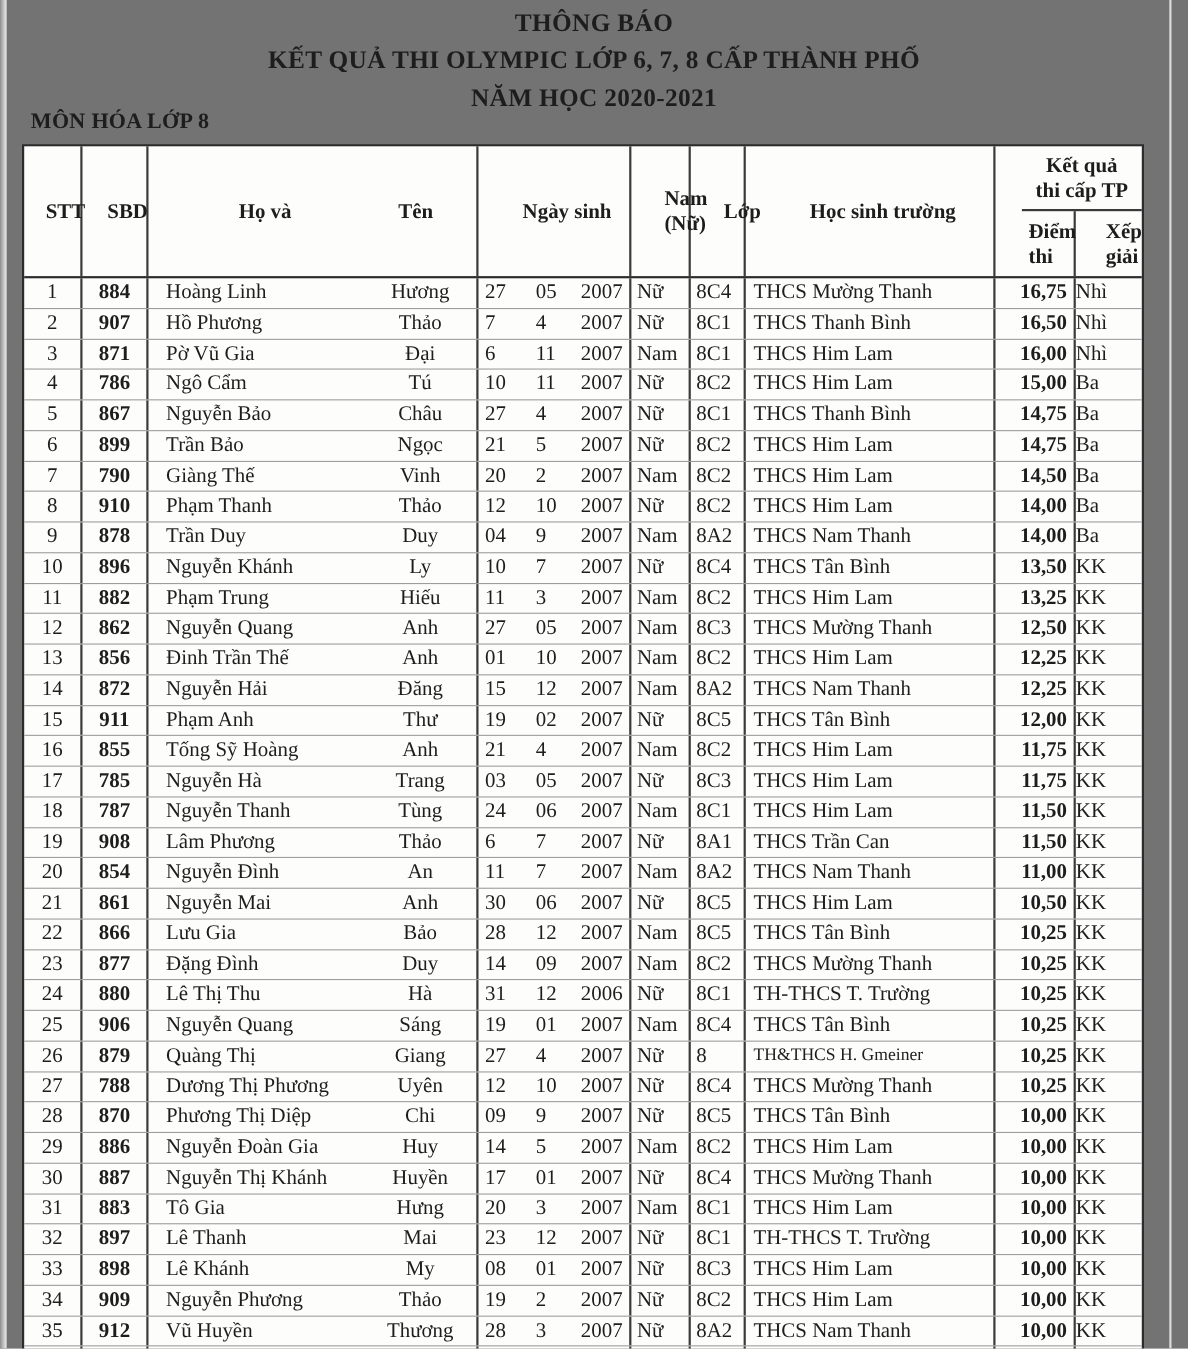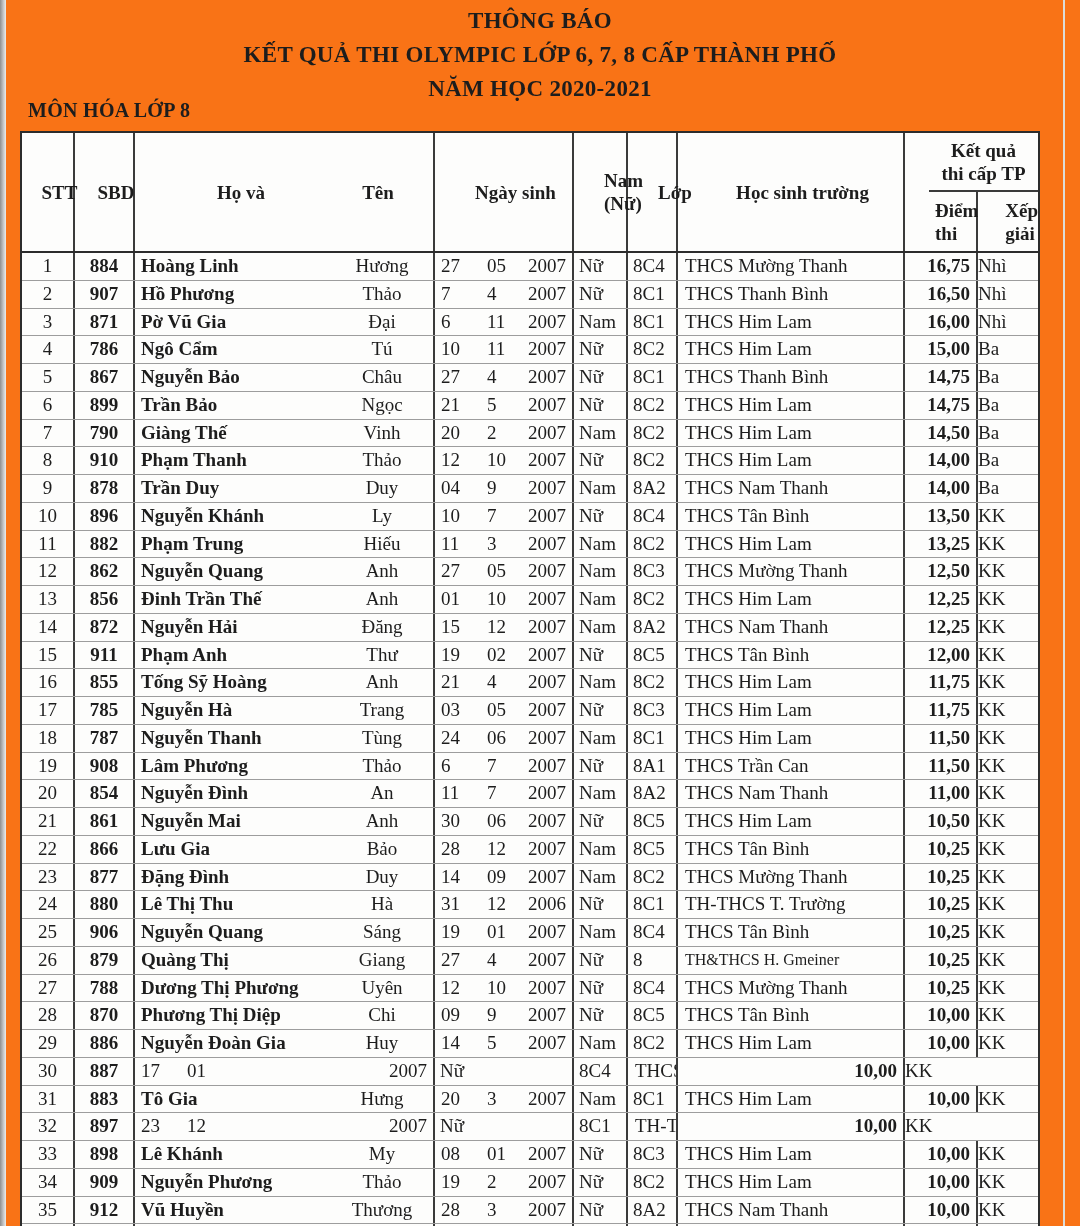--- a/index.html
+++ b/index.html
@@ -1,19 +1,19 @@
 <!DOCTYPE html>
 <html><head>
 <meta charset="utf-8">
 <style>
   html,body{margin:0;padding:0;}
   .page{
     position:relative;
     width:1080px;height:1226px;
-    background:#f97316;
+    background:#737373;
     overflow:hidden;
     font-family:"Liberation Serif","DejaVu Serif",serif;
     color:#1d1d1d;
   }
   .scan-edge-left{
     position:absolute;left:0;top:0;width:6px;height:1226px;
     background:linear-gradient(90deg,#8f8f8f,#c9c9c9 60%,#ececea);
   }
   .scan-edge-right{
     position:absolute;left:1063px;top:0;width:2px;height:1226px;
@@ -53,21 +53,21 @@
   .hname .h1{flex:1;text-align:center;}
   .hname .h2{width:110px;text-align:center;}
   .row{height:26.75px;border-bottom:1px solid #9d9d9d;
        font-size:19px;line-height:25.5px;}
   .row:last-child{border-bottom:none;}
   .cell{border-right:2px solid #3a3a3a;overflow:hidden;white-space:nowrap;}
   .cell.last{border-right:none;}
   .c-stt{text-align:center;}
   .c-sbd{text-align:center;font-weight:bold;}
   .c-name{display:flex;}
-  .c-name .ho{flex:1;padding-left:6px;font-weight:bold;}
+  .c-name .ho{flex:1;padding-left:16px;}
   .c-name .ten{width:102px;text-align:center;}
   .c-date{display:flex;}
   .c-date .d{width:46px;padding-left:6px;}
   .c-date .m{width:40px;}
   .c-date .y{flex:1;text-align:right;padding-right:6px;}
   .c-gt,.c-lop{padding-left:5px;}
   .c-truong{padding-left:7px;}
   .c-truong.small{font-size:16px;}
   .c-diem{font-weight:bold;text-align:right;padding-right:6px;}
   .c-giai{text-align:left;}
@@ -644,20 +644,24 @@
           </div>
           <div class="cell c-gt">Nam</div>
           <div class="cell c-lop">8C2</div>
           <div class="cell c-truong">THCS Him Lam</div>
           <div class="cell c-diem">10,00</div>
           <div class="cell c-giai last">KK</div>
         </div>
         <div class="row">
           <div class="cell c-stt">30</div>
           <div class="cell c-sbd">887</div>
+          <div class="cell c-name">
+            <span class="ho">Nguyễn Thị Khánh</span>
+            <span class="ten">Huyền</span>
+          </div>
           <div class="cell c-date">
             <span class="d">17</span>
             <span class="m">01</span>
             <span class="y">2007</span>
           </div>
           <div class="cell c-gt">Nữ</div>
           <div class="cell c-lop">8C4</div>
           <div class="cell c-truong">THCS Mường Thanh</div>
           <div class="cell c-diem">10,00</div>
           <div class="cell c-giai last">KK</div>
@@ -676,20 +680,24 @@
           </div>
           <div class="cell c-gt">Nam</div>
           <div class="cell c-lop">8C1</div>
           <div class="cell c-truong">THCS Him Lam</div>
           <div class="cell c-diem">10,00</div>
           <div class="cell c-giai last">KK</div>
         </div>
         <div class="row">
           <div class="cell c-stt">32</div>
           <div class="cell c-sbd">897</div>
+          <div class="cell c-name">
+            <span class="ho">Lê Thanh</span>
+            <span class="ten">Mai</span>
+          </div>
           <div class="cell c-date">
             <span class="d">23</span>
             <span class="m">12</span>
             <span class="y">2007</span>
           </div>
           <div class="cell c-gt">Nữ</div>
           <div class="cell c-lop">8C1</div>
           <div class="cell c-truong">TH-THCS T. Trường</div>
           <div class="cell c-diem">10,00</div>
           <div class="cell c-giai last">KK</div>

